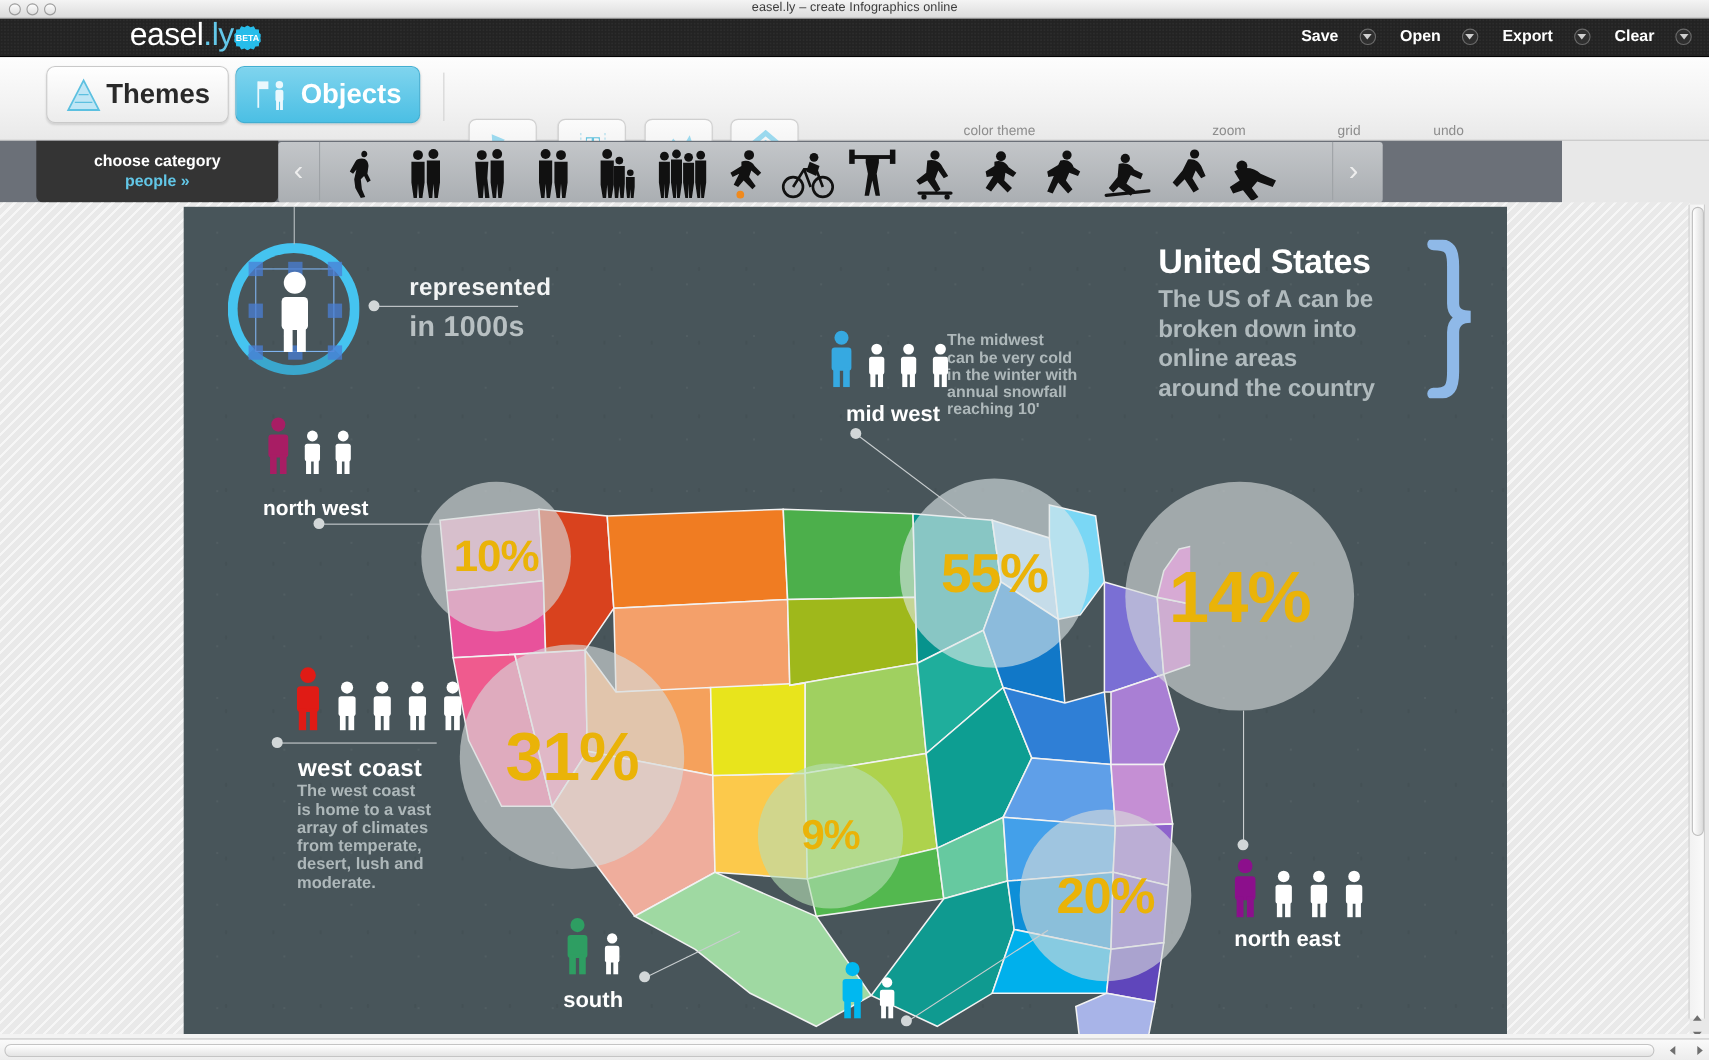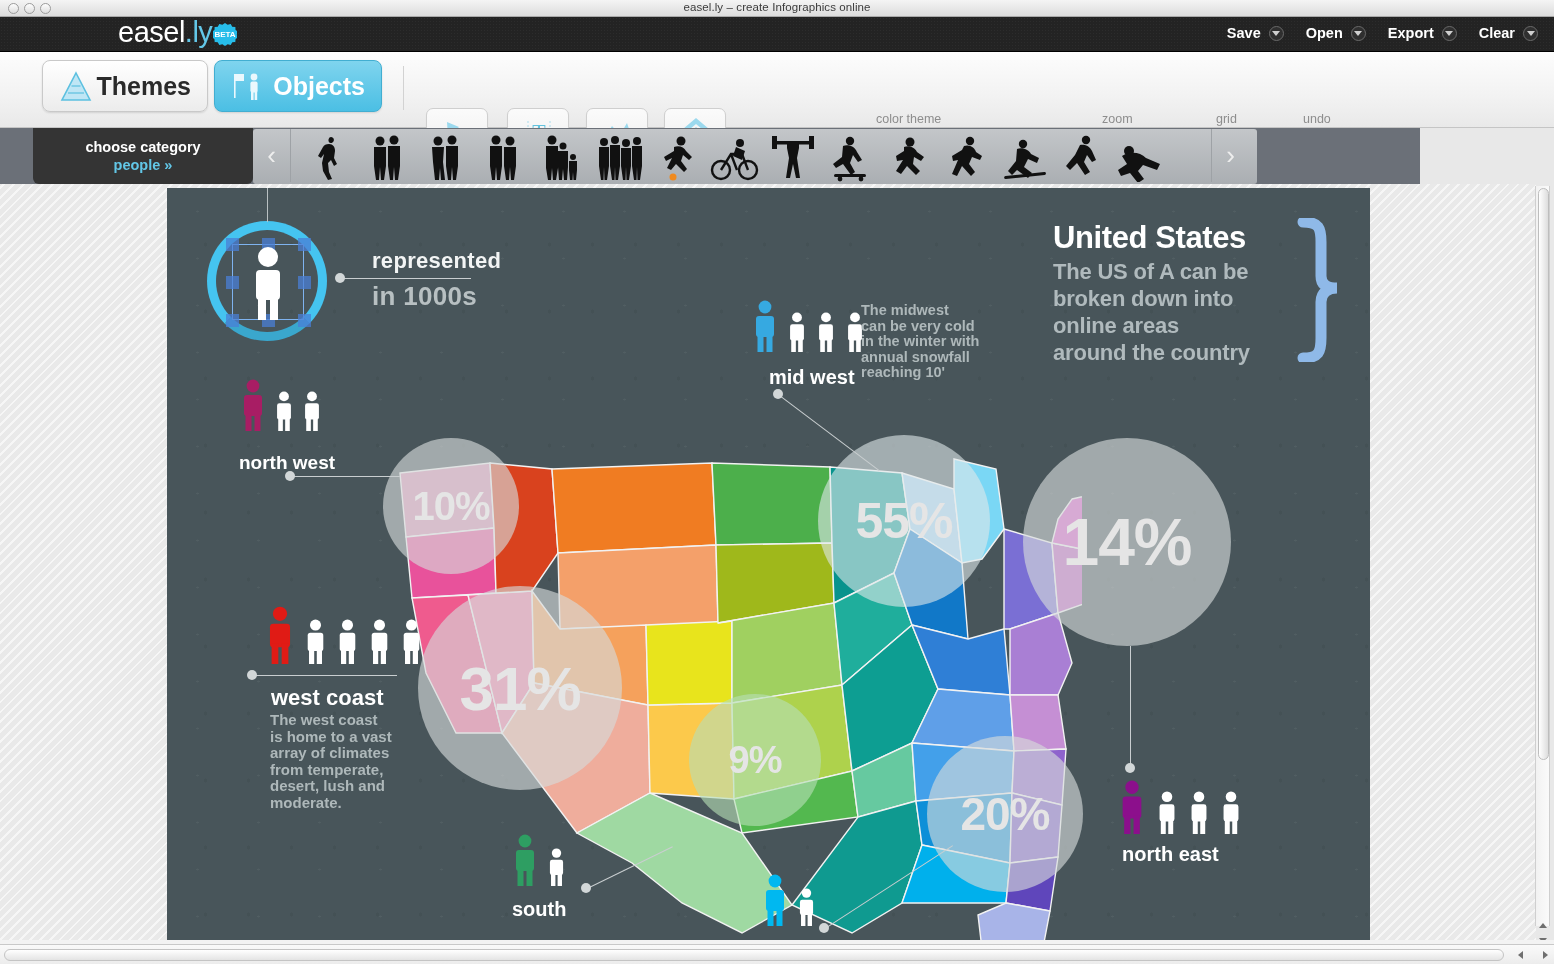--- a/index.html
+++ b/index.html
@@ -35,21 +35,21 @@
   .logo .ly{ color:#63c7e8; }
   .beta{
     position:absolute; left:213px; top:6px; width:24px; height:23px;
     background:#27bdea; color:#fff; font-size:8px; font-weight:bold;
     display:flex; align-items:center; justify-content:center;
     clip-path:polygon(50% 0%,61% 8%,74% 4%,80% 16%,93% 17%,94% 30%,105% 38%,99% 50%,
       105% 62%,94% 70%,93% 83%,80% 84%,74% 96%,61% 92%,50% 100%,39% 92%,26% 96%,
       20% 84%,7% 83%,6% 70%,-5% 62%,1% 50%,-5% 38%,6% 30%,7% 17%,20% 16%,26% 4%,39% 8%);
   }
   .menu-group{ position:absolute; right:16px; top:8px; display:flex; gap:0; align-items:center;}
-  .menu-item{ display:flex; align-items:center; gap:8px; margin-left:22px; cursor:pointer;}
+  .menu-item{ display:flex; align-items:center; gap:19px; margin-left:22px; cursor:pointer;}
   .menu-item .lbl{ color:#fff; font-size:14.5px; font-weight:bold; }
   .caret{
     width:15px; height:15px; border-radius:50%;
     background:#2f2f2f; border:1px solid #6a6a6a;
     display:flex; align-items:center; justify-content:center;
   }
   .caret i{ display:block; width:0;height:0; border-left:4px solid transparent;
             border-right:4px solid transparent; border-top:5px solid #cfcfcf; }
 
   
@@ -156,21 +156,21 @@
   }
 
   
   .map{ position:absolute; left:215px; top:245px; width:700px; height:520px; }
 
   
   .bub{
     position:absolute; border-radius:50%;
     background:rgba(214,218,219,.63);
     display:flex; align-items:center; justify-content:center;
-    color:#e5e5e5; font-weight:bold; letter-spacing:-1px;
+    color:#eab308; font-weight:bold; letter-spacing:-1px;
   }
 
   
   .pgroup{ position:absolute; display:flex; align-items:flex-end; gap:4px; }
 
   .lead{ position:absolute; background:#c9ced0; height:1px;}
   .lead-dot{ position:absolute; width:10px; height:10px; border-radius:50%; background:#d2d7d8;}
 
   .hand{ position:absolute; width:13px; height:13px; background:#4a7fd6; opacity:.75;}
   .selring{

